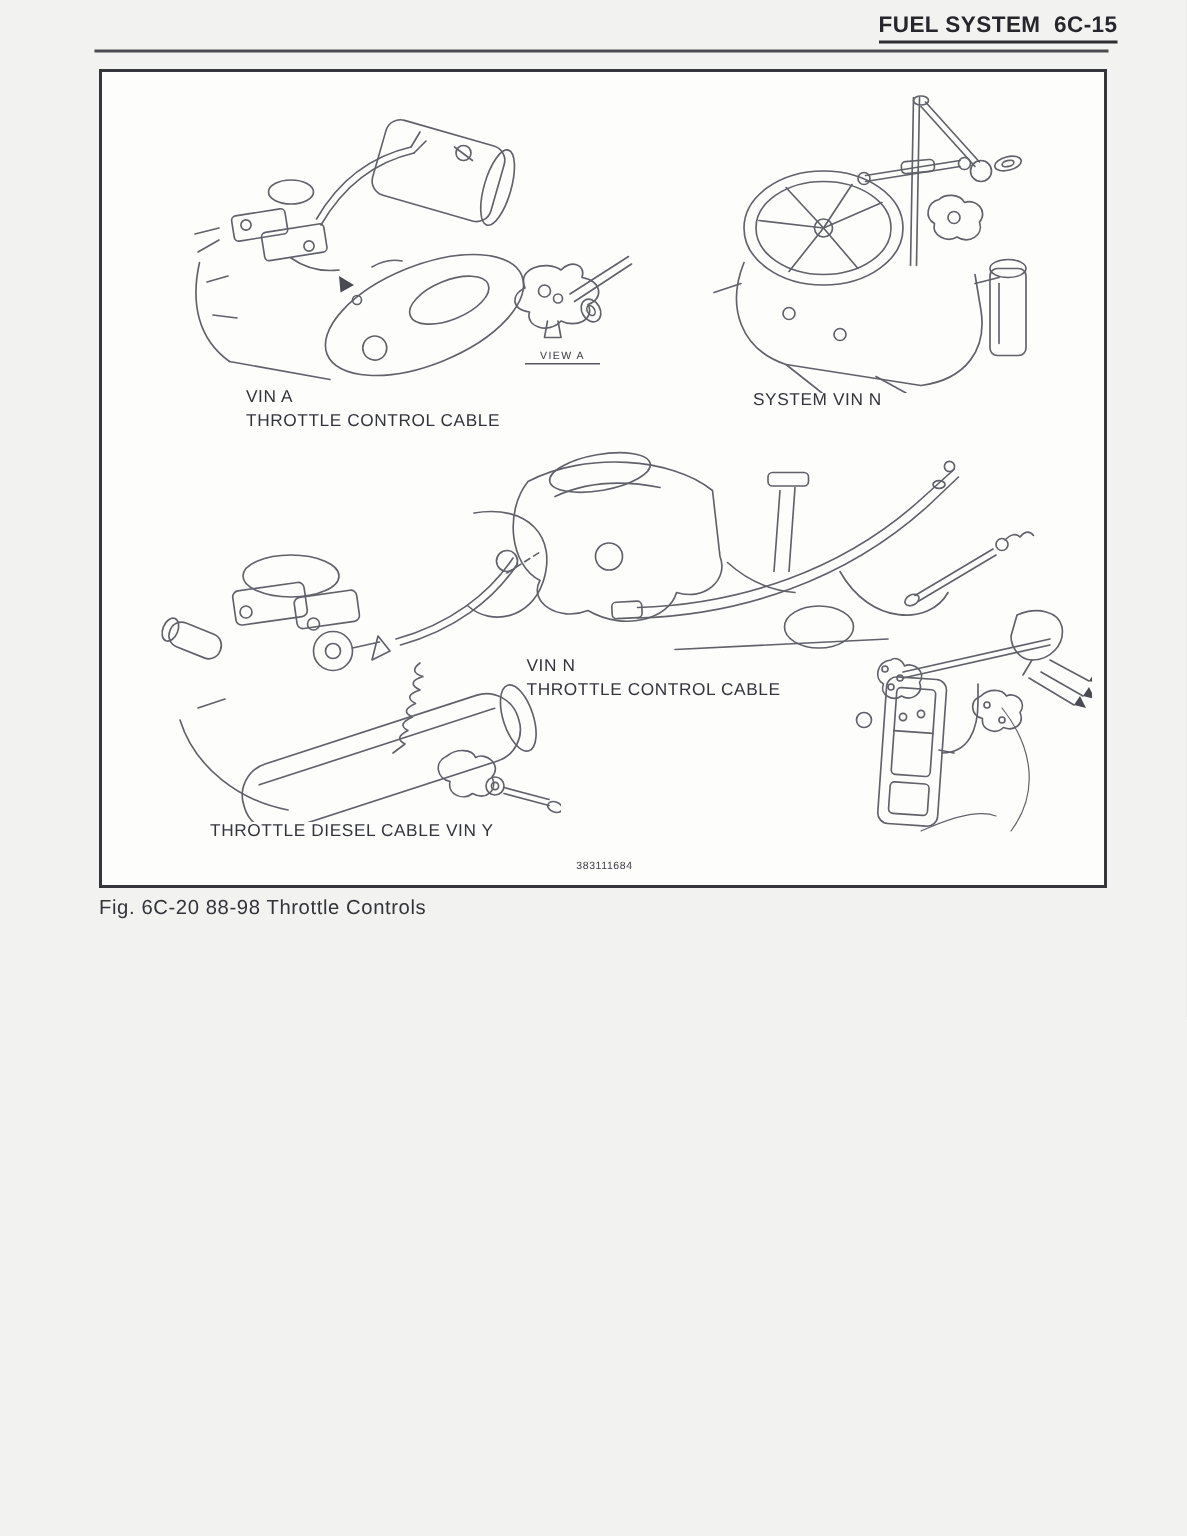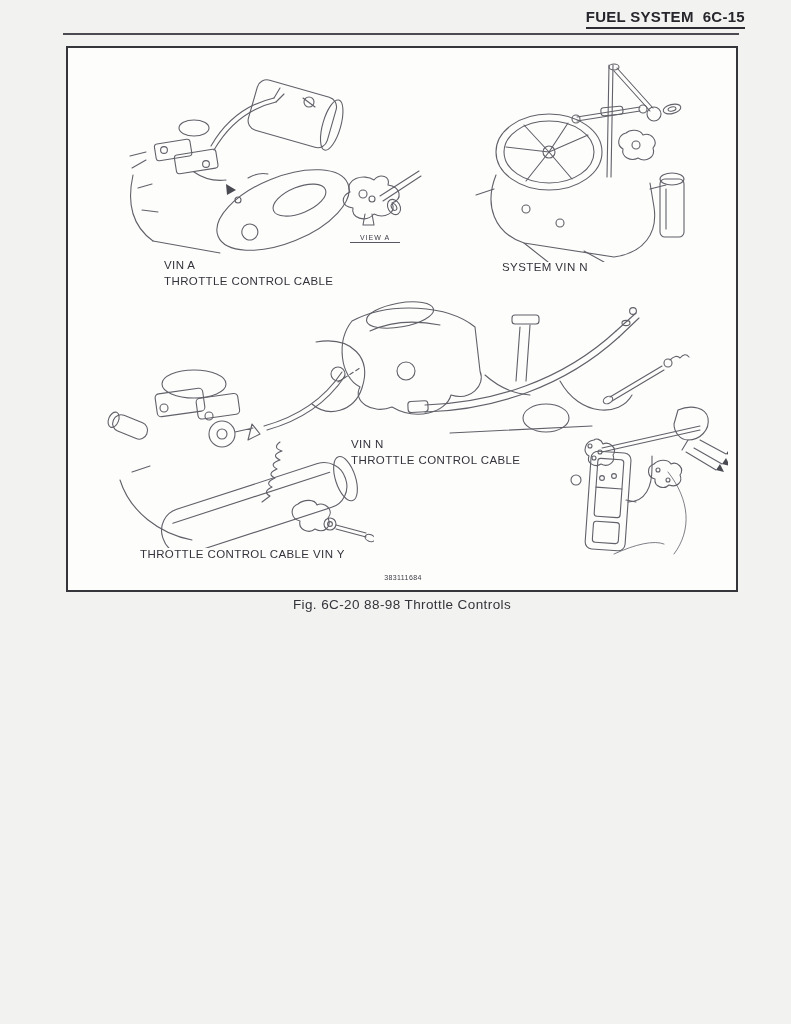--- a/index.html
+++ b/index.html
@@ -38,21 +38,21 @@
   }
   .label-small {
     font-size:7px; letter-spacing:1px; color:#3a3b44;
     text-align:center; border-bottom:1.5px solid #555660; padding-bottom:1px;
   }
   .part-number {
     font-size:7px; letter-spacing:.4px; color:#3a3b44; text-align:center;
   }
   .caption {
     position:absolute; top:597px; left:66px; width:672px;
-    text-align:center; font-size:13.5px; letter-spacing:.4px; color:#33343a;
+    text-align:left; font-size:13.5px; letter-spacing:.4px; color:#33343a;
   }
   svg { display:block; }
   .lineart { stroke:#606169; fill:none; stroke-width:1.1; stroke-linecap:round; stroke-linejoin:round; }
 </style>
 </head>
 <body>
 
 <div class="page">
 
   <div class="header-title">FUEL SYSTEM  6C-15</div>
@@ -253,21 +253,21 @@
 
     <div class="fig-abs label-small" style="left:282px; top:186px; width:50px;">VIEW A</div>
 
     <div class="fig-abs label" style="left:434px; top:211px; width:195px;">SYSTEM VIN N</div>
 
     <div class="fig-abs label" style="left:283px; top:388px; width:200px;">
       <div>VIN N</div>
       <div>THROTTLE CONTROL CABLE</div>
     </div>
 
-    <div class="fig-abs label" style="left:72px; top:498px; width:260px;">THROTTLE CONTROL CABLE VIN Y</div>
+    <div class="fig-abs label" style="left:72px; top:498px; width:260px;">THROTTLE DIESEL CABLE VIN Y</div>
 
     <div class="fig-abs part-number" style="left:294px; top:526px; width:82px;">383111684</div>
 
 
   </div>
 
   <div class="caption">Fig. 6C-20 88-98 Throttle Controls</div>
 
 </div>
 

